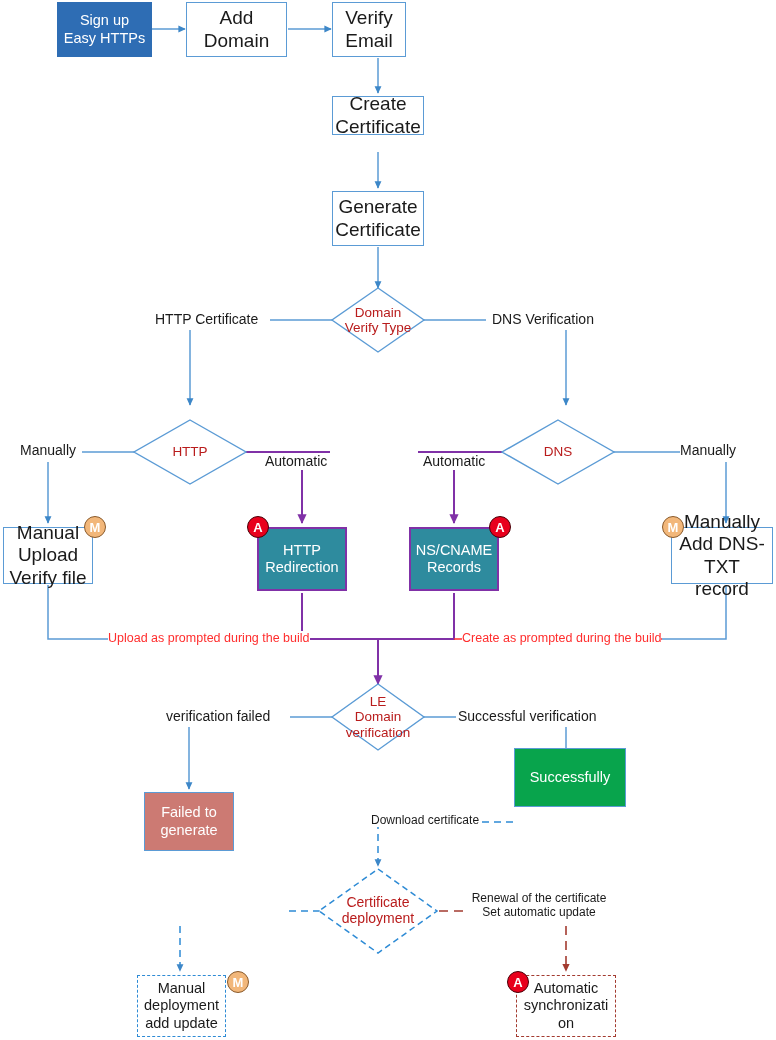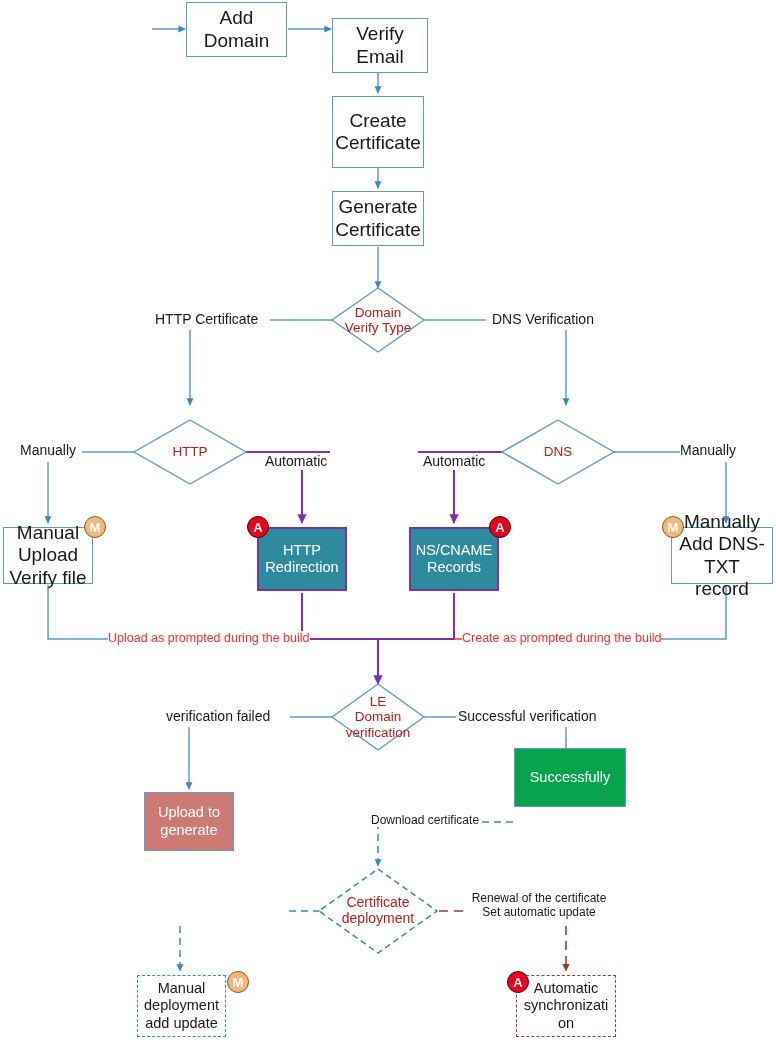--- a/index.html
+++ b/index.html
@@ -225,30 +225,34 @@
 
     <polygon points="190,420 246,452 190,484 134,452" fill="#ffffff" stroke="#5B9BD5" stroke-width="1.4"></polygon>
 
     <polygon points="558,420 614,452 558,484 502,452" fill="#ffffff" stroke="#5B9BD5" stroke-width="1.4"></polygon>
 
     <polygon points="378,684 424,717 378,750 332,717" fill="#ffffff" stroke="#5B9BD5" stroke-width="1.4"></polygon>
 
     <polygon points="378,869 437,911 378,953 319,911" fill="#ffffff" stroke="#2E8BD5" stroke-width="1.5" stroke-dasharray="6,4"></polygon>
   </svg>
 
+  <div class="node box-filled-blue" style="left:57px;top:2px;width:95px;height:55px;">
+    <span class="node-text">Sign up
+Easy HTTPs</span>
+  </div>
 
   <div class="node box-plain" style="left:186px;top:2px;width:101px;height:55px;">
     <span class="node-text">Add Domain</span>
   </div>
 
-  <div class="node box-plain" style="left:332px;top:18px;width:96px;height:55px;">
+  <div class="node box-plain" style="left:332px;top:2px;width:74px;height:55px;">
     <span class="node-text">Verify Email</span>
   </div>
 
-  <div class="node box-plain" style="left:332px;top:96px;width:92px;height:72px;">
+  <div class="node box-plain" style="left:332px;top:96px;width:92px;height:39px;">
     <span class="node-text">Create
 Certificate</span>
   </div>
 
   <div class="node box-plain" style="left:332px;top:191px;width:92px;height:55px;">
     <span class="node-text">Generate
 Certificate</span>
   </div>
 
   <div class="node box-plain" style="left:3px;top:527px;width:90px;height:57px;">
@@ -267,21 +271,21 @@
 Records</span>
   </div>
 
   <div class="node box-plain" style="left:671px;top:527px;width:102px;height:57px;">
     <span class="node-text">Manually
 Add DNS-TXT
 record</span>
   </div>
 
   <div class="node box-rose" style="left:144px;top:792px;width:90px;height:59px;">
-    <span class="node-text">Upload to
+    <span class="node-text">Failed to
 generate</span>
   </div>
 
   <div class="node box-green" style="left:514px;top:748px;width:112px;height:59px;">
     <span class="node-text">Successfully</span>
   </div>
 
   <div class="node box-dashed-blue" style="left:137px;top:975px;width:89px;height:62px;">
     <span class="node-text">Manual
 deployment

